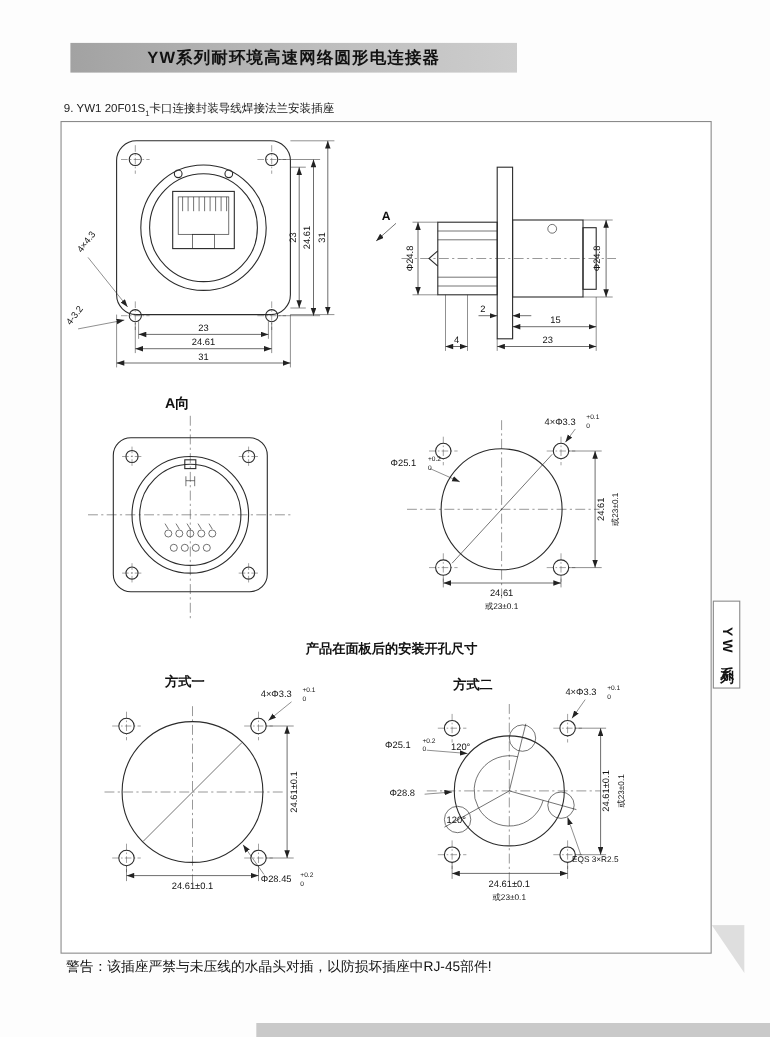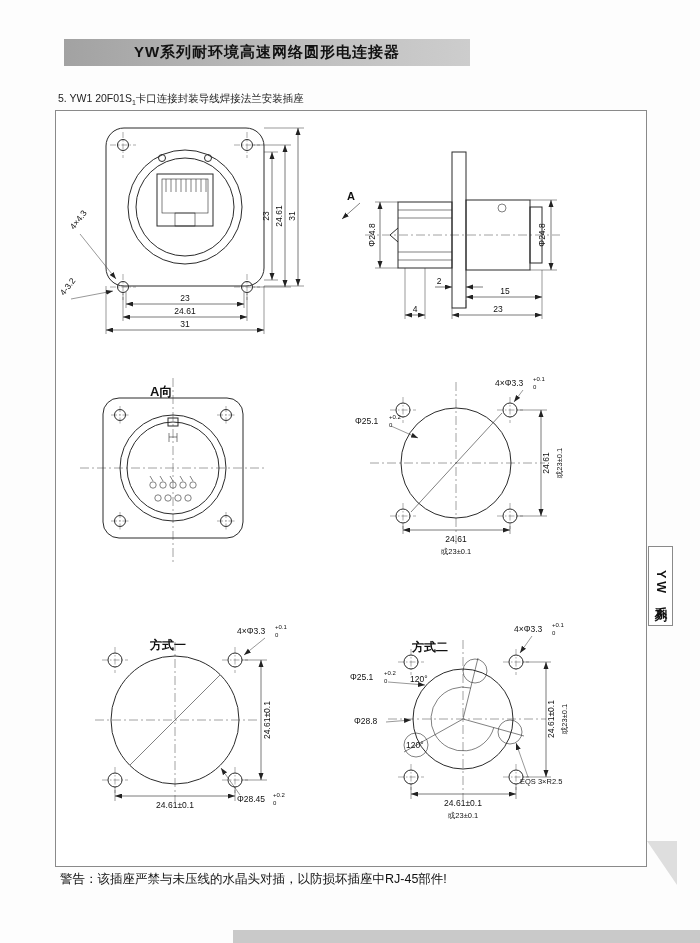--- a/index.html
+++ b/index.html
@@ -10,21 +10,21 @@
     background:linear-gradient(90deg,#a2a2a2 0%,#bdbdbd 55%,#cdcdcd 100%);
     display:flex; align-items:center; justify-content:center; }
   .header-bar span { font-size:15px; font-weight:bold; color:#111; letter-spacing:1px; }
 
   .section-title { position:absolute; left:58px; top:92px; font-size:10.5px; color:#222; }
   .section-title sub { font-size:7px; }
 
   .main-box { position:absolute; left:55px; top:110px; width:592px; height:757px;
     border:1px solid #8a8a8a; background:#fff; }
 
-  .dwg-title { position:absolute; font-size:12px; font-weight:bold; color:#111;margin-top:25px; }
+  .dwg-title { position:absolute; font-size:12px; font-weight:bold; color:#111; }
   .warning { position:absolute; left:60px; top:871px; width:580px;
     font-size:12.5px; font-weight:normal; color:#111; }
 
   .side-tab { position:absolute; left:648px; top:546px; width:25px; height:80px;
     border:1px solid #8a8a8a; background:#fff; display:flex; align-items:center; justify-content:center;
     writing-mode:vertical-rl; font-size:12.5px; font-weight:600; letter-spacing:3px; color:#111; }
 
   .fold-corner { position:absolute; left:647px; top:841px; width:30px; height:44px;
     background:#dedede; clip-path:polygon(0 0,100% 0,100% 100%); }
   .footer-bar { position:absolute; left:233px; top:930px; width:467px; height:13px; background:#c9c9c9; }
@@ -55,21 +55,21 @@
         <path d="M7,0 L0,2.5 L7,5 z" fill="#222"></path>
       </marker>
     </defs>
   </svg>
 
   <div class="header-bar">
     <span>YW系列耐环境高速网络圆形电连接器</span>
   </div>
 
   <div class="section-title">
-    <span>5. YW1 20F01S</span><sub>1</sub><span>卡口连接封装导线焊接法兰安装插座</span>
+    <span>9. YW1 20F01S</span><sub>1</sub><span>卡口连接封装导线焊接法兰安装插座</span>
   </div>
 
   <div class="main-box"></div>
 
   <svg class="dwg" style="left:58px;top:116px" width="250" height="218" viewBox="0 0 250 218">
     <g class="ol">
       <rect x="48" y="12" width="158" height="158" rx="18"></rect>
       <circle cx="65" cy="29" r="5.5"></circle>
         <circle cx="189" cy="29" r="5.5"></circle>
       <circle cx="65" cy="171" r="5.5"></circle>
@@ -290,20 +290,21 @@
     </g>
     <g>
       <line class="ext" x1="58" y1="156" x2="58" y2="166"></line>
       <line class="ext" x1="165" y1="156" x2="165" y2="166"></line>
       <line class="dim" x1="58" y1="162" x2="165" y2="162" marker-start="url(#as)" marker-end="url(#ae)"></line>
       <text class="lbl" x="111" y="174" text-anchor="middle">24.61</text>
       <text class="lblsm" x="111" y="186" text-anchor="middle">或23±0.1</text>
     </g>
   </svg>
 
+  <div class="dwg-title" style="left:278px;top:582px">产品在面板后的安装开孔尺寸</div>
 
   <div class="dwg-title" style="left:150px;top:612px">方式一</div>
   <svg class="dwg" style="left:85px;top:612px" width="235" height="212" viewBox="0 0 235 212">
     <g class="cl">
       <line x1="10" y1="108" x2="172" y2="108"></line>
       <line x1="90" y1="30" x2="90" y2="190"></line>
     </g>
     <g class="cls">
       <line x1="17" y1="48" x2="43" y2="48"></line>
         <line x1="30" y1="35" x2="30" y2="61"></line>

